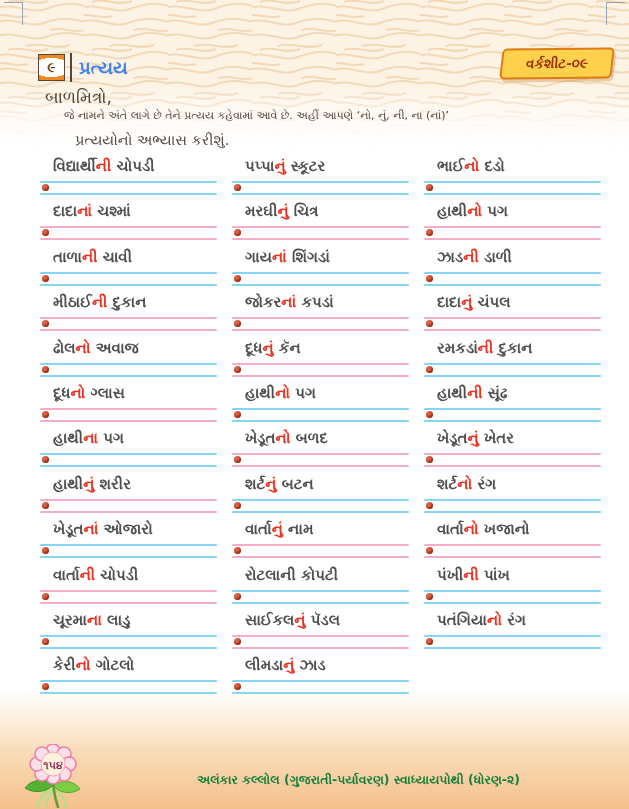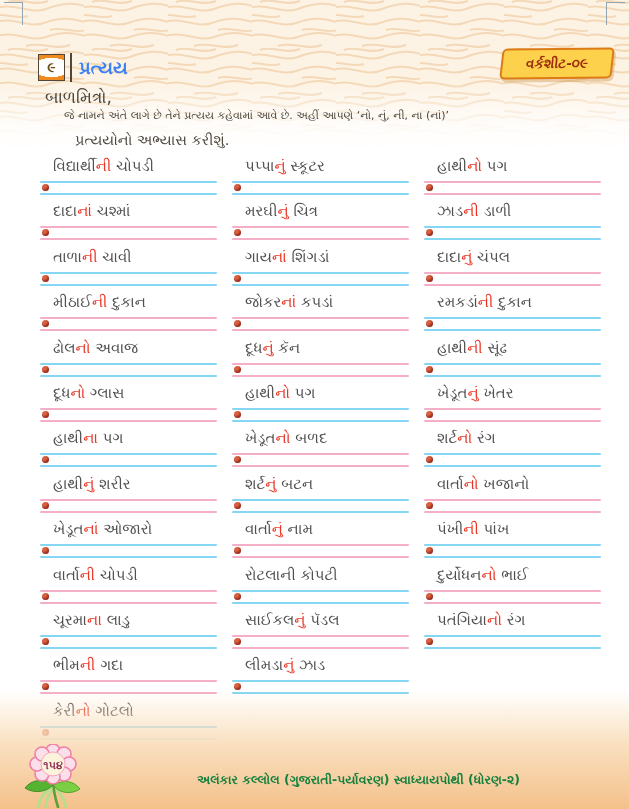--- a/index.html
+++ b/index.html
@@ -34,21 +34,21 @@
     transform:skewX(-7deg) rotate(-.5deg);
     box-shadow:2px 3px 0 rgba(196,132,46,.35);
     display:flex;align-items:center;justify-content:center;
     font-size:13.5px;font-weight:bold;color:#9c2d0c;
   }
   .greeting{position:absolute;left:45px;top:87px;font-size:17px;color:#4b463c;}
   .instr1{position:absolute;left:64px;top:109px;font-size:11px;color:#4b463c;white-space:pre;}
   .instr2{position:absolute;left:45px;top:132px;font-size:14.5px;color:#4b463c;margin-left:30px;}
   
   .grid{position:absolute;left:40px;top:156px;display:flex;}
-  .col{width:177px;}
+  .col{width:177px;font-weight:bold;}
   .col + .col{margin-left:15px;text-align:center;}
   .cell{position:relative;height:45.4px;}
   .txt{position:absolute;top:1px;left:13px;font-size:15px;color:#4f4f4f;white-space:pre;}
   .sfx{color:var(--suffix-red,#ea3323);}
   .wline{position:absolute;left:0;right:0;height:2px;border-radius:1px;}
   .wline.l1{top:25px;} .wline.l2{top:37px;}
   .wline.blue{background:var(--line-blue,#85d6f2);}
   .wline.pink{background:var(--line-pink,#f4aec6);}
   .dot{position:absolute;top:28px;left:2px;width:7px;height:7px;border-radius:50%;
     background:radial-gradient(circle at 35% 30%, #d9603f 0 28%, #8f1c10 75%);}
@@ -162,26 +162,20 @@
           <span class="dot"></span>
           <div class="wline l2 pink"></div>
         </div>
         <div class="cell">
           <div class="txt"><span>ચૂરમા</span><span class="sfx">ના</span><span> લાડુ</span></div>
           <div class="wline l1 blue"></div>
           <span class="dot"></span>
           <div class="wline l2 blue"></div>
         </div>
         <div class="cell">
-          <div class="txt"><span>ભીમ</span><span class="sfx">ની</span><span> ગદા</span></div>
-          <div class="wline l1 pink"></div>
-          <span class="dot"></span>
-          <div class="wline l2 pink"></div>
-        </div>
-        <div class="cell">
           <div class="txt"><span>કેરી</span><span class="sfx">નો</span><span> ગોટલો</span></div>
           <div class="wline l1 blue"></div>
           <span class="dot"></span>
           <div class="wline l2 blue"></div>
         </div>
       </div>
     <div class="col">
         <div class="cell">
           <div class="txt"><span>પપ્પા</span><span class="sfx">નું</span><span> સ્કૂટર</span></div>
           <div class="wline l1 blue"></div>
@@ -250,20 +244,26 @@
         </div>
         <div class="cell">
           <div class="txt"><span>લીમડા</span><span class="sfx">નું</span><span> ઝાડ</span></div>
           <div class="wline l1 blue"></div>
           <span class="dot"></span>
           <div class="wline l2 blue"></div>
         </div>
       </div>
     <div class="col">
         <div class="cell">
+          <div class="txt"><span>ભાઈ</span><span class="sfx">નો</span><span> દડો</span></div>
+          <div class="wline l1 blue"></div>
+          <span class="dot"></span>
+          <div class="wline l2 blue"></div>
+        </div>
+        <div class="cell">
           <div class="txt"><span>હાથી</span><span class="sfx">નો</span><span> પગ</span></div>
           <div class="wline l1 pink"></div>
           <span class="dot"></span>
           <div class="wline l2 pink"></div>
         </div>
         <div class="cell">
           <div class="txt"><span>ઝાડ</span><span class="sfx">ની</span><span> ડાળી</span></div>
           <div class="wline l1 blue"></div>
           <span class="dot"></span>
           <div class="wline l2 blue"></div>
@@ -302,26 +302,20 @@
           <div class="txt"><span>વાર્તા</span><span class="sfx">નો</span><span> ખજાનો</span></div>
           <div class="wline l1 pink"></div>
           <span class="dot"></span>
           <div class="wline l2 pink"></div>
         </div>
         <div class="cell">
           <div class="txt"><span>પંખી</span><span class="sfx">ની</span><span> પાંખ</span></div>
           <div class="wline l1 blue"></div>
           <span class="dot"></span>
           <div class="wline l2 blue"></div>
-        </div>
-        <div class="cell">
-          <div class="txt"><span>દુર્યોધન</span><span class="sfx">નો</span><span> ભાઈ</span></div>
-          <div class="wline l1 pink"></div>
-          <span class="dot"></span>
-          <div class="wline l2 pink"></div>
         </div>
         <div class="cell">
           <div class="txt"><span>પતંગિયા</span><span class="sfx">નો</span><span> રંગ</span></div>
           <div class="wline l1 blue"></div>
           <span class="dot"></span>
           <div class="wline l2 blue"></div>
         </div>
       </div>
   </div>
 

